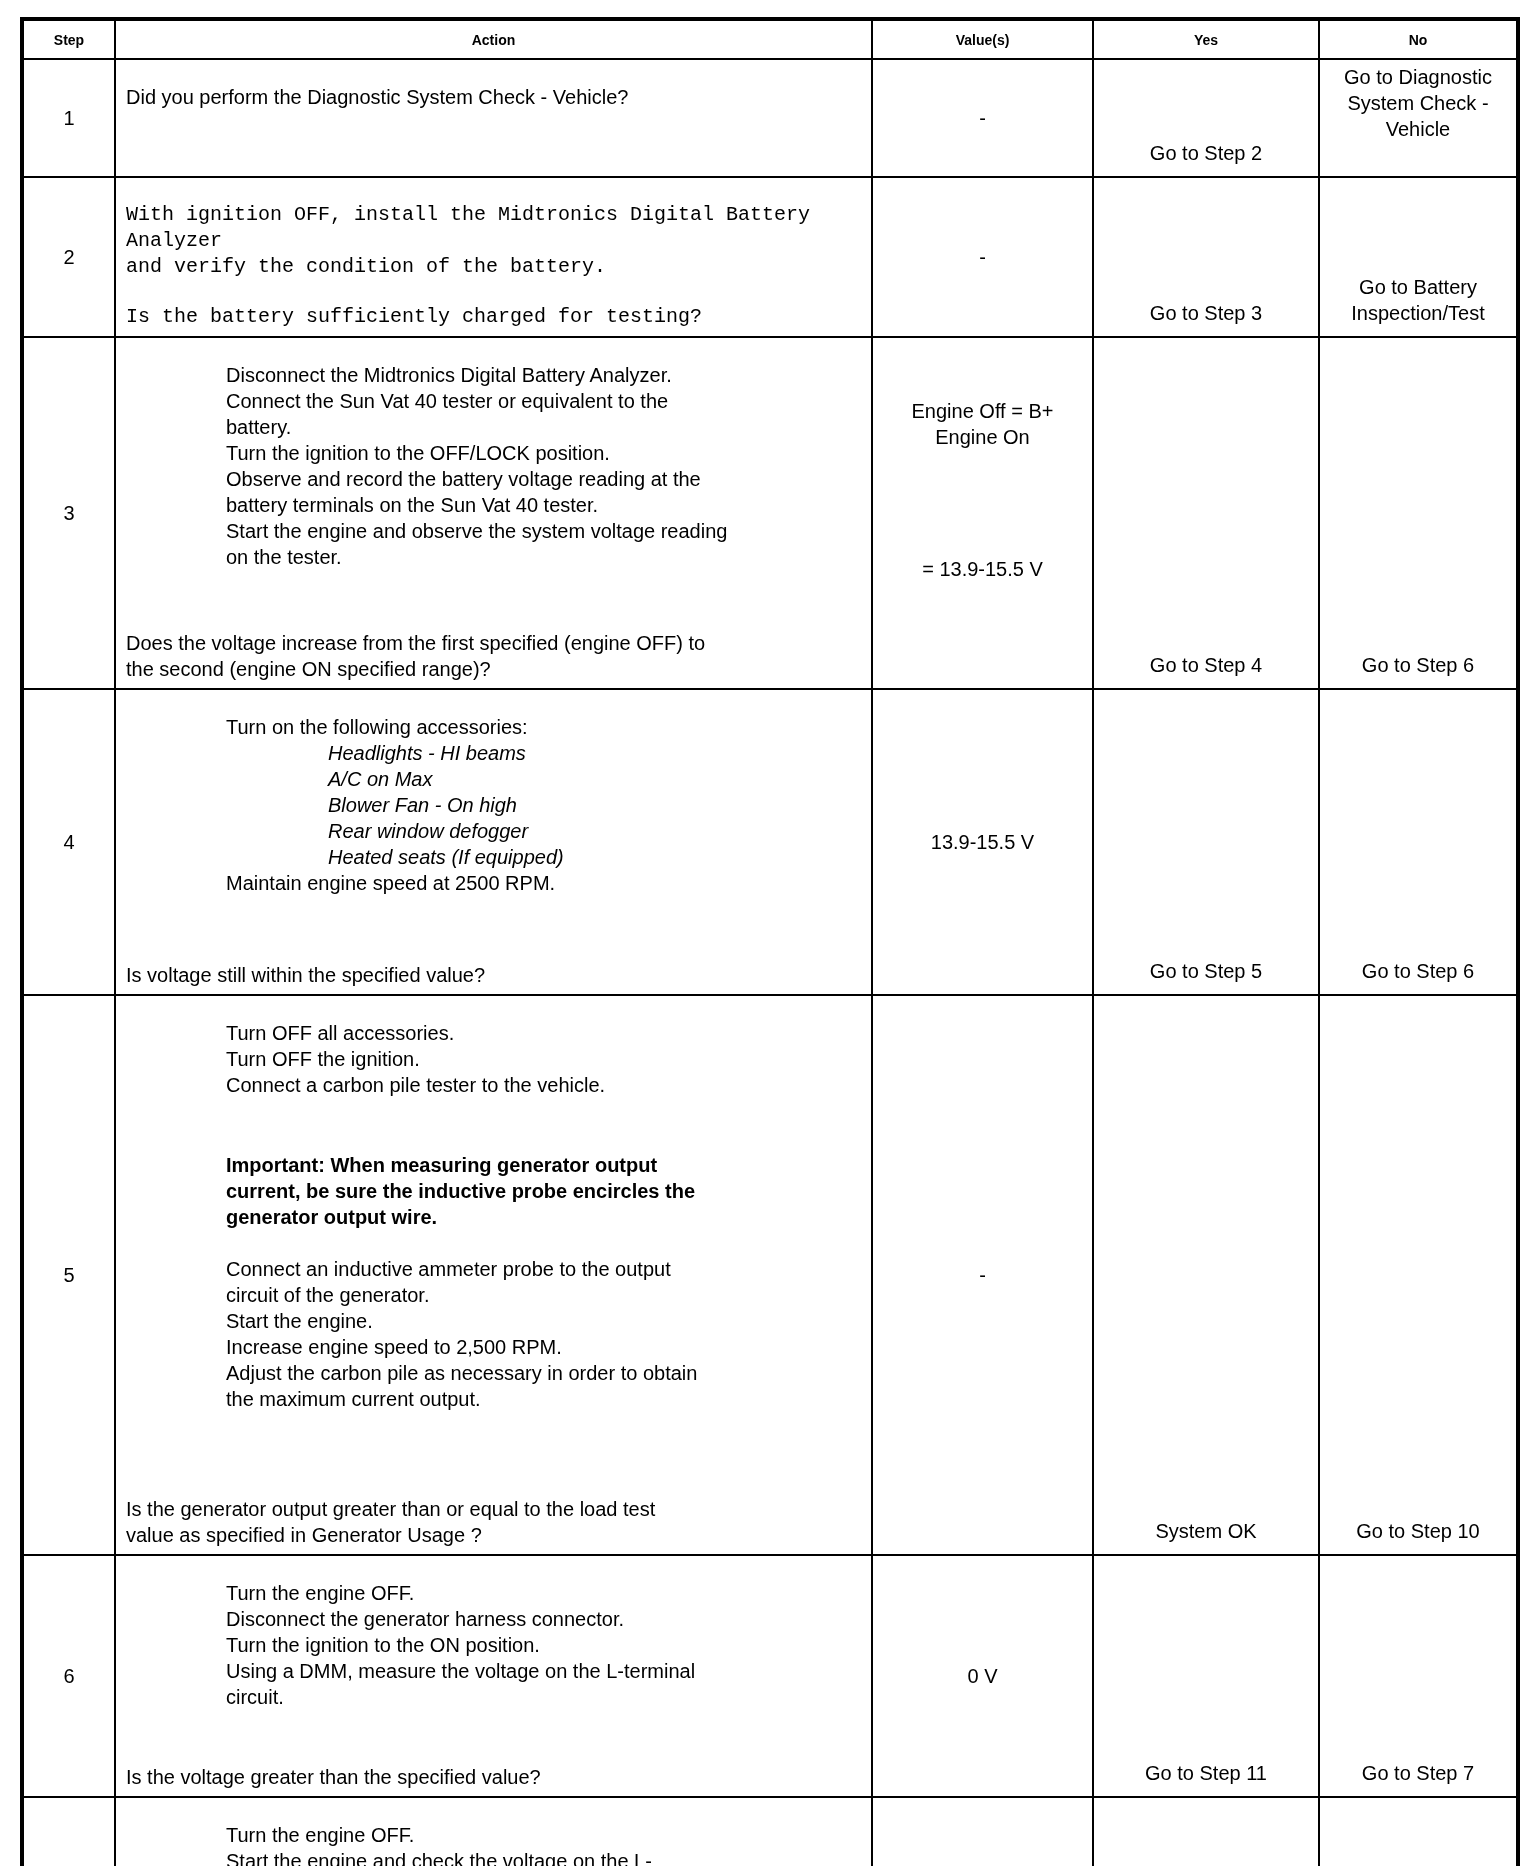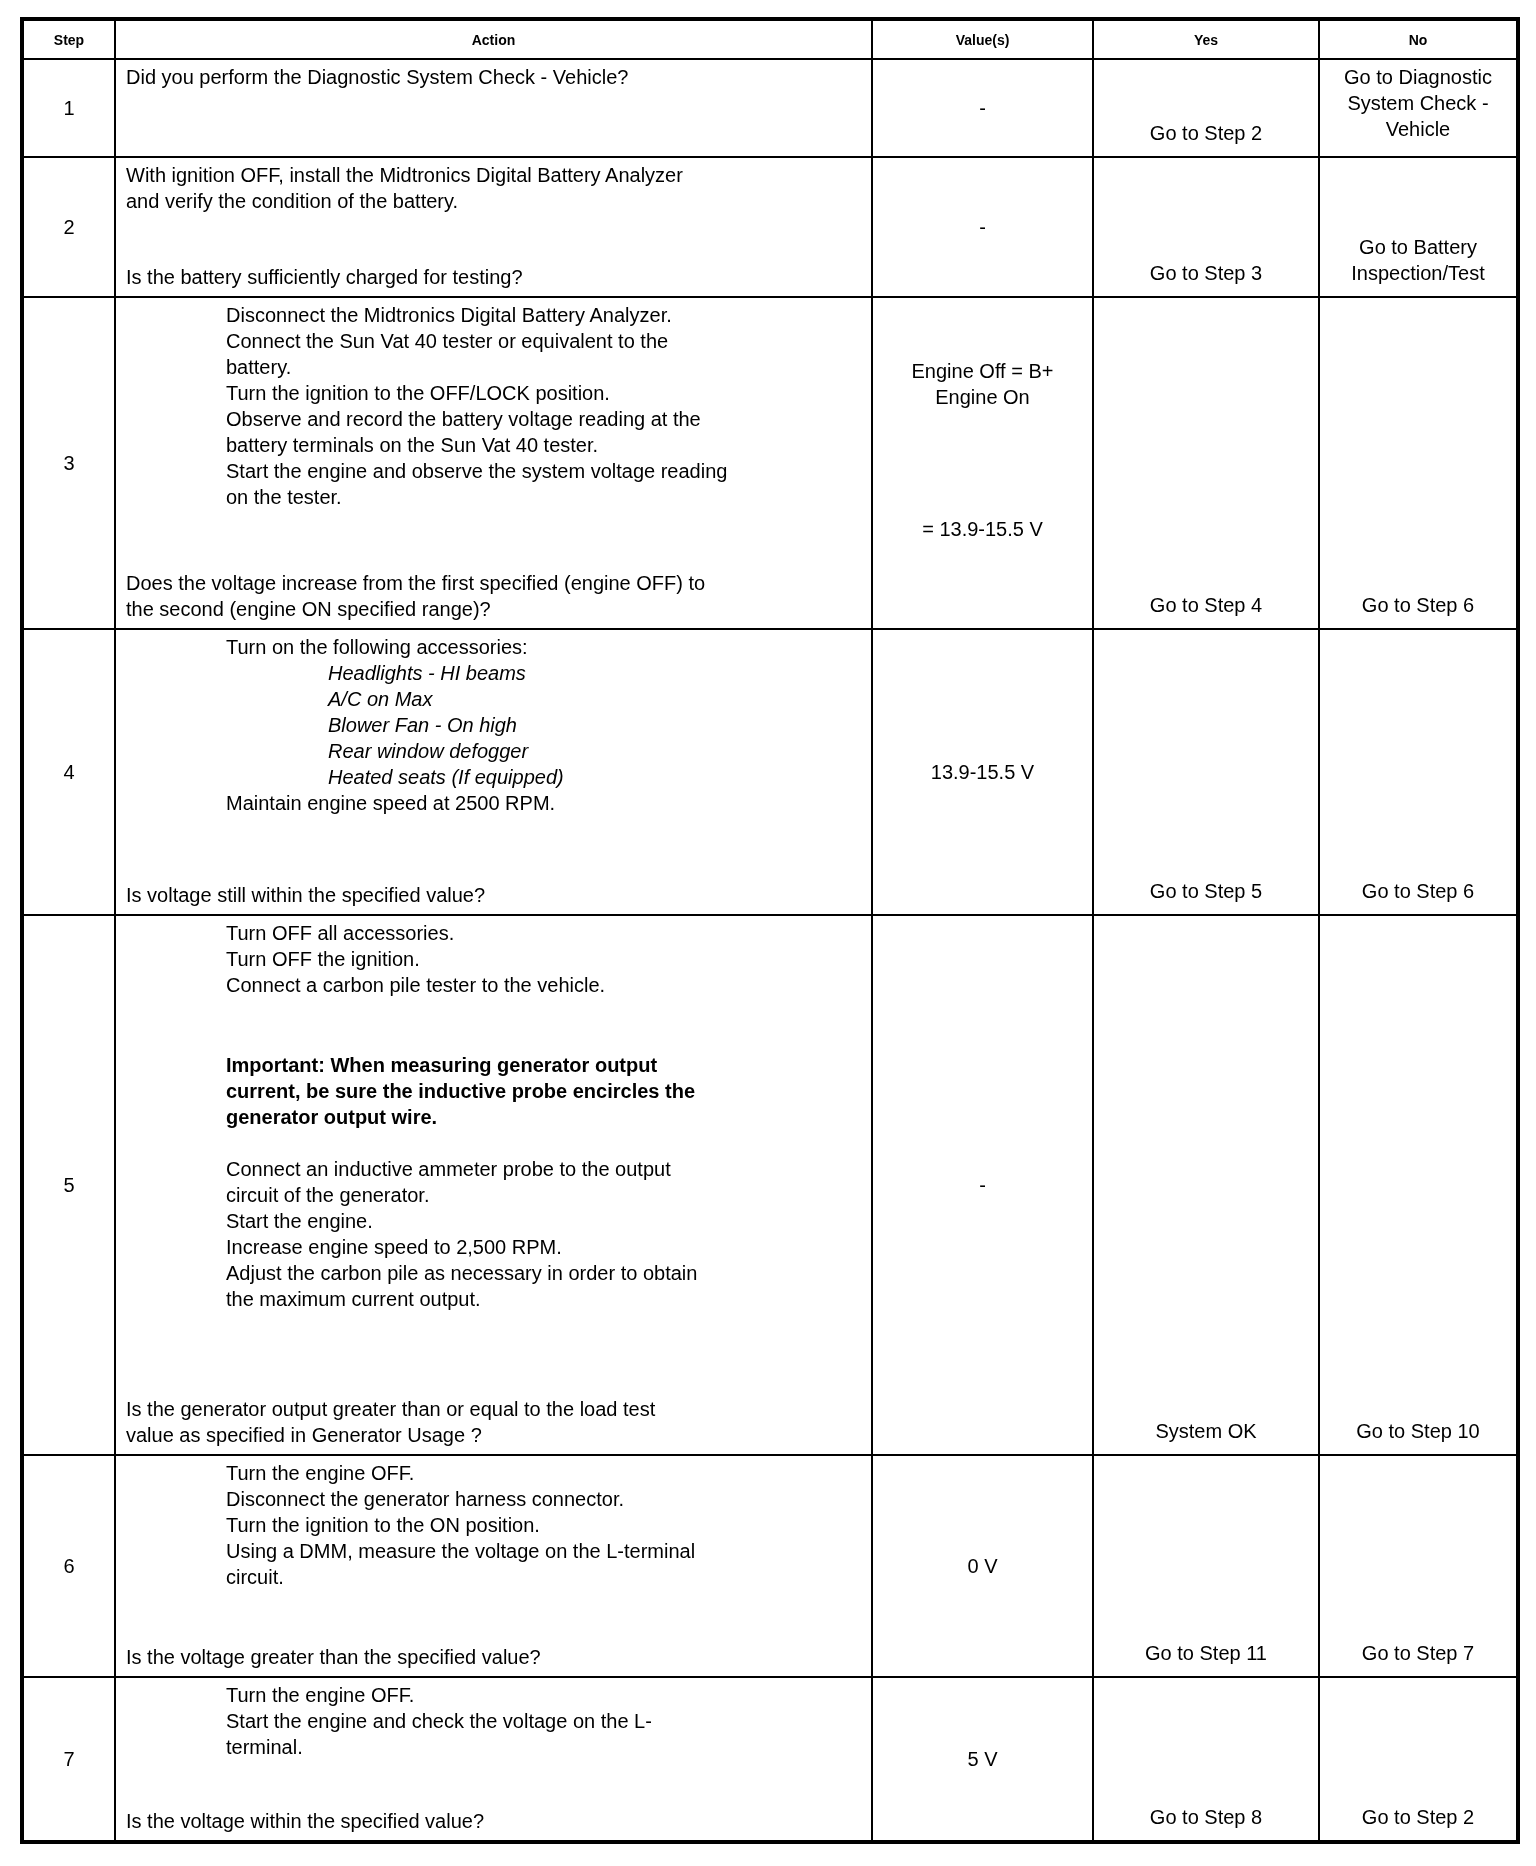--- a/index.html
+++ b/index.html
@@ -23,23 +23,23 @@
   tr.r3 { height: 332px; }
   tr.r4 { height: 286px; }
   tr.r5 { height: 540px; }
   tr.r6 { height: 222px; }
   tr.r7 { height: 164px; }
 
   td { font-size: 20px; line-height: 26px; }
   td.step { text-align: center; vertical-align: middle; }
   td.action { vertical-align: top; padding: 4px 10px 6px; }
 
-  .aw { display: flex; flex-direction: column; }
+  .aw { display: flex; flex-direction: column; margin-top: 20px; }
   .aw1 { height: 86px; }
-  .aw2 { height: 128px; }
+  .aw2 { height: 128px; font-family: Liberation Mono, monospace; }
   .aw3 { height: 320px; }
   .aw4 { height: 274px; }
   .aw5 { height: 528px; }
   .aw6 { height: 210px; }
   .aw7 { height: 152px; }
 
   p { margin: 0; }
   .pre { white-space: pre-line; }
   .ind1 { margin-left: 100px; }
   .ind2 { margin-left: 202px; font-style: italic; }

